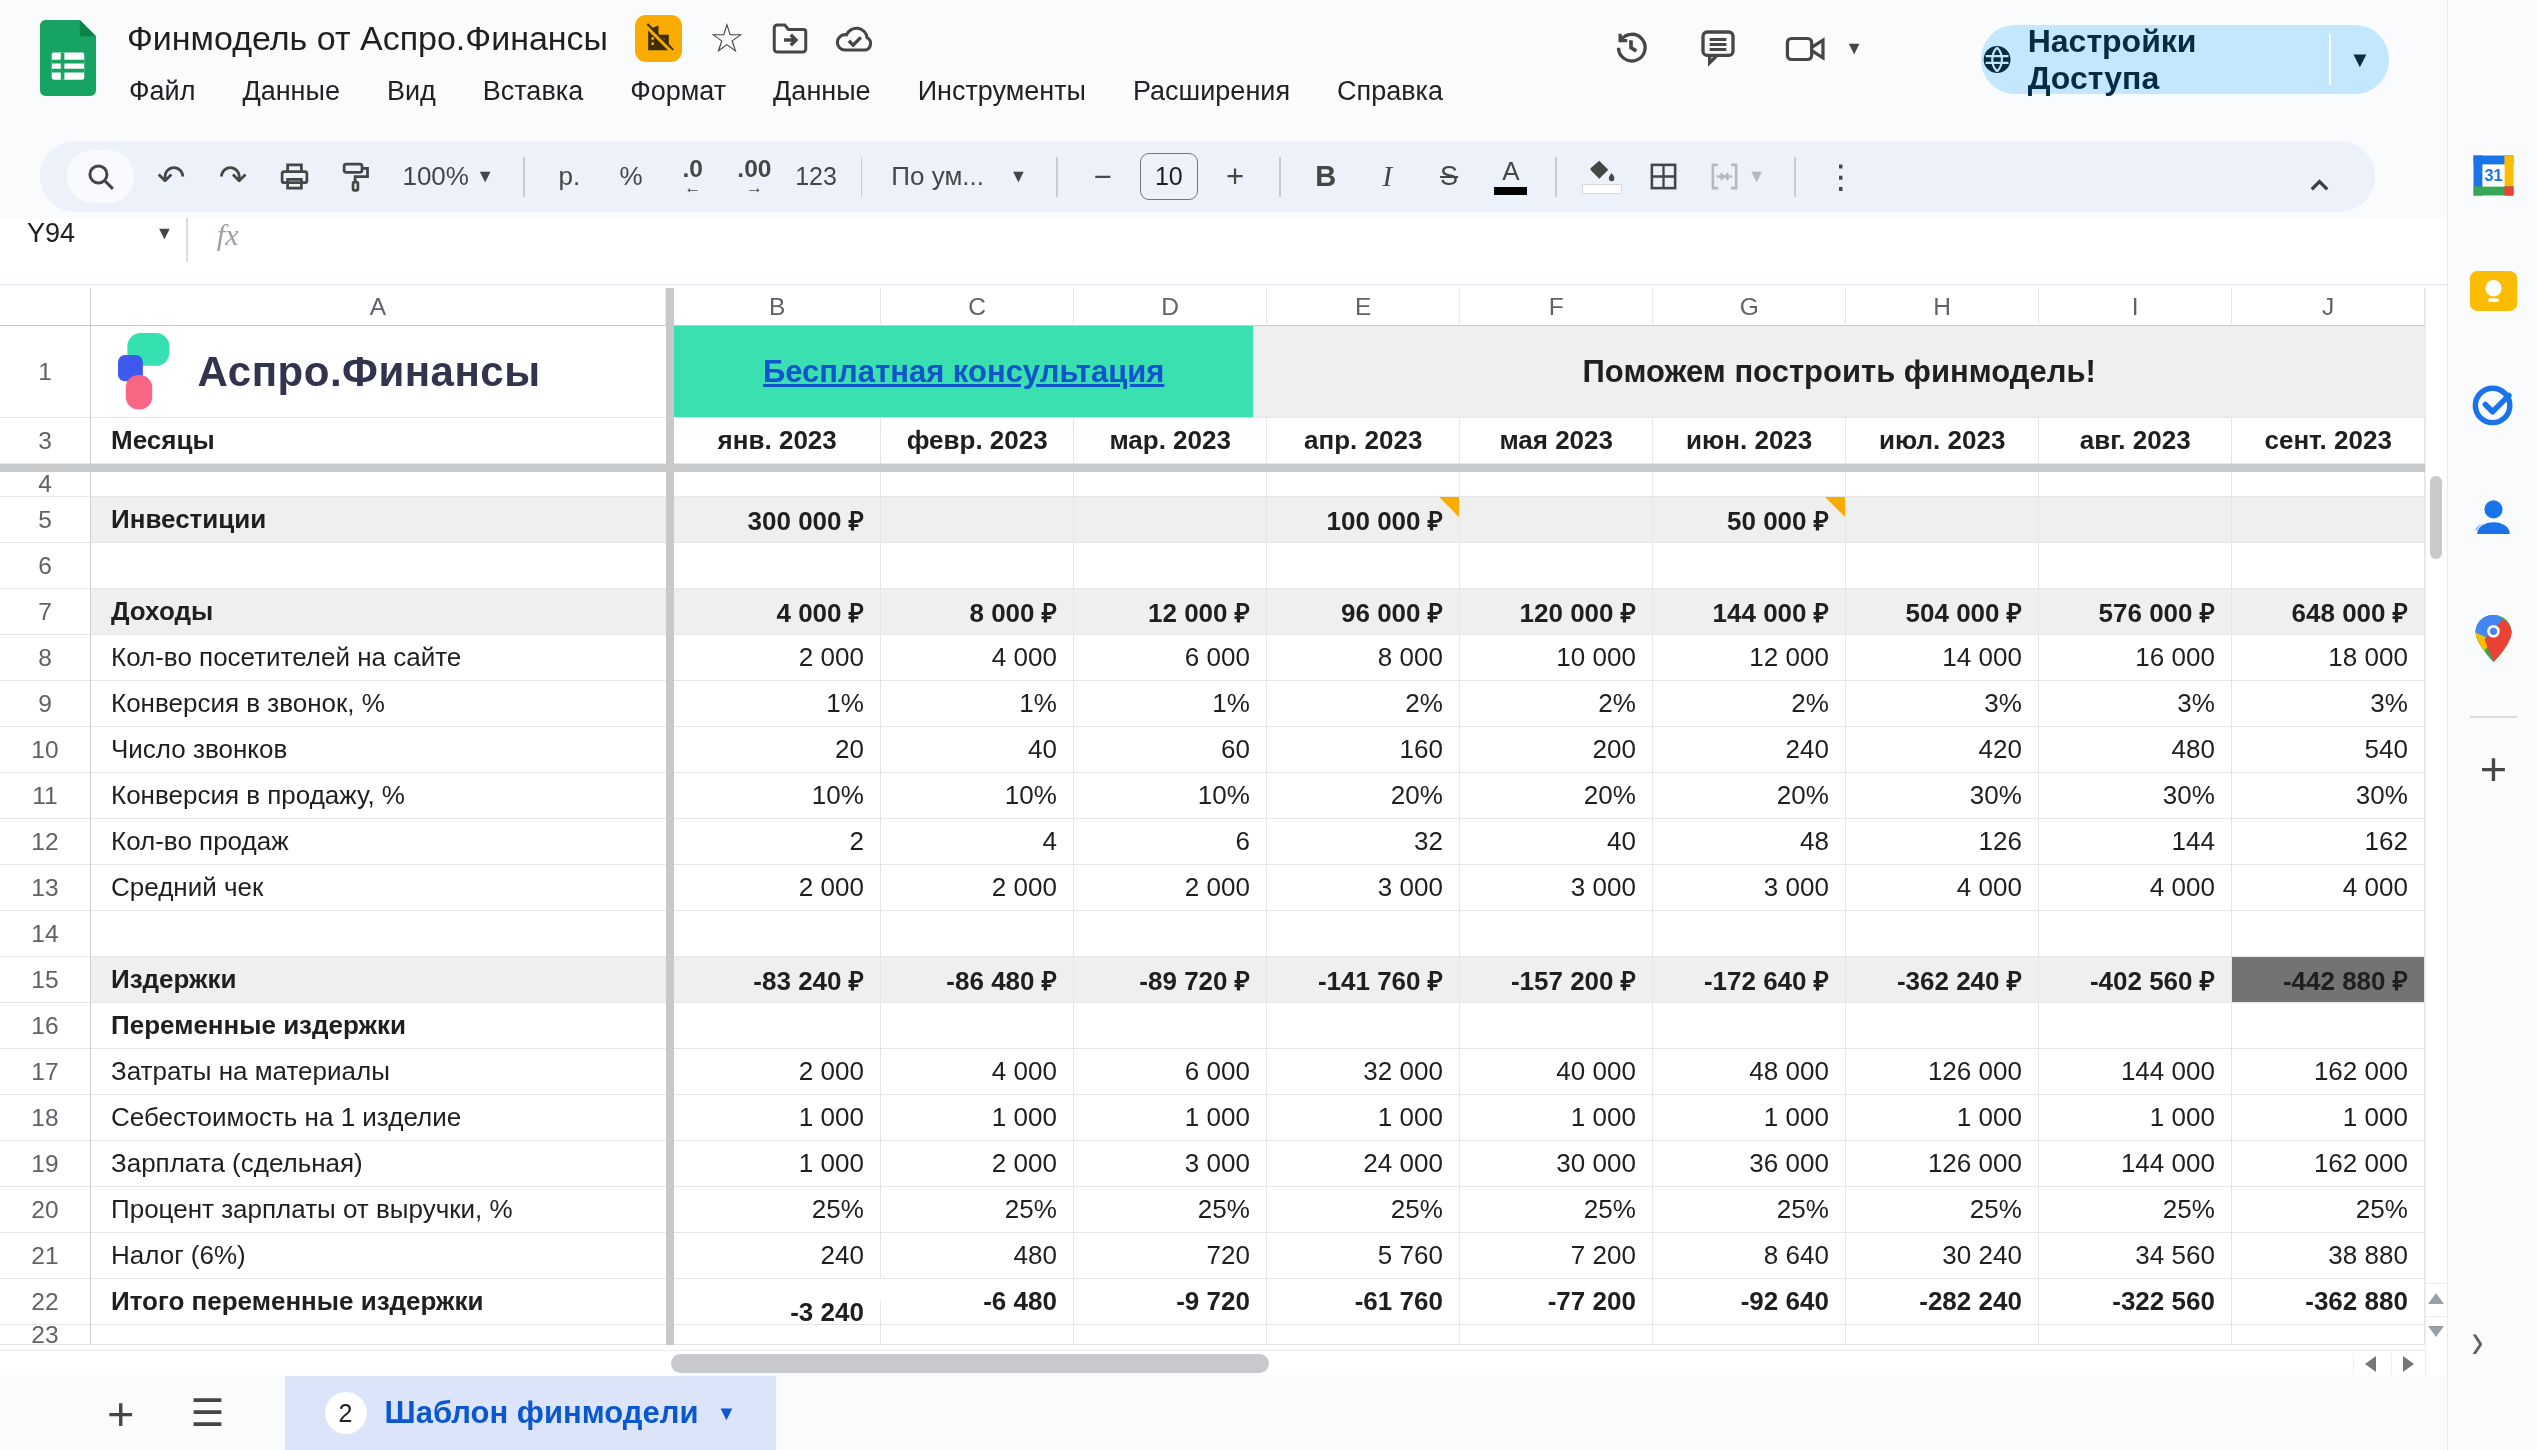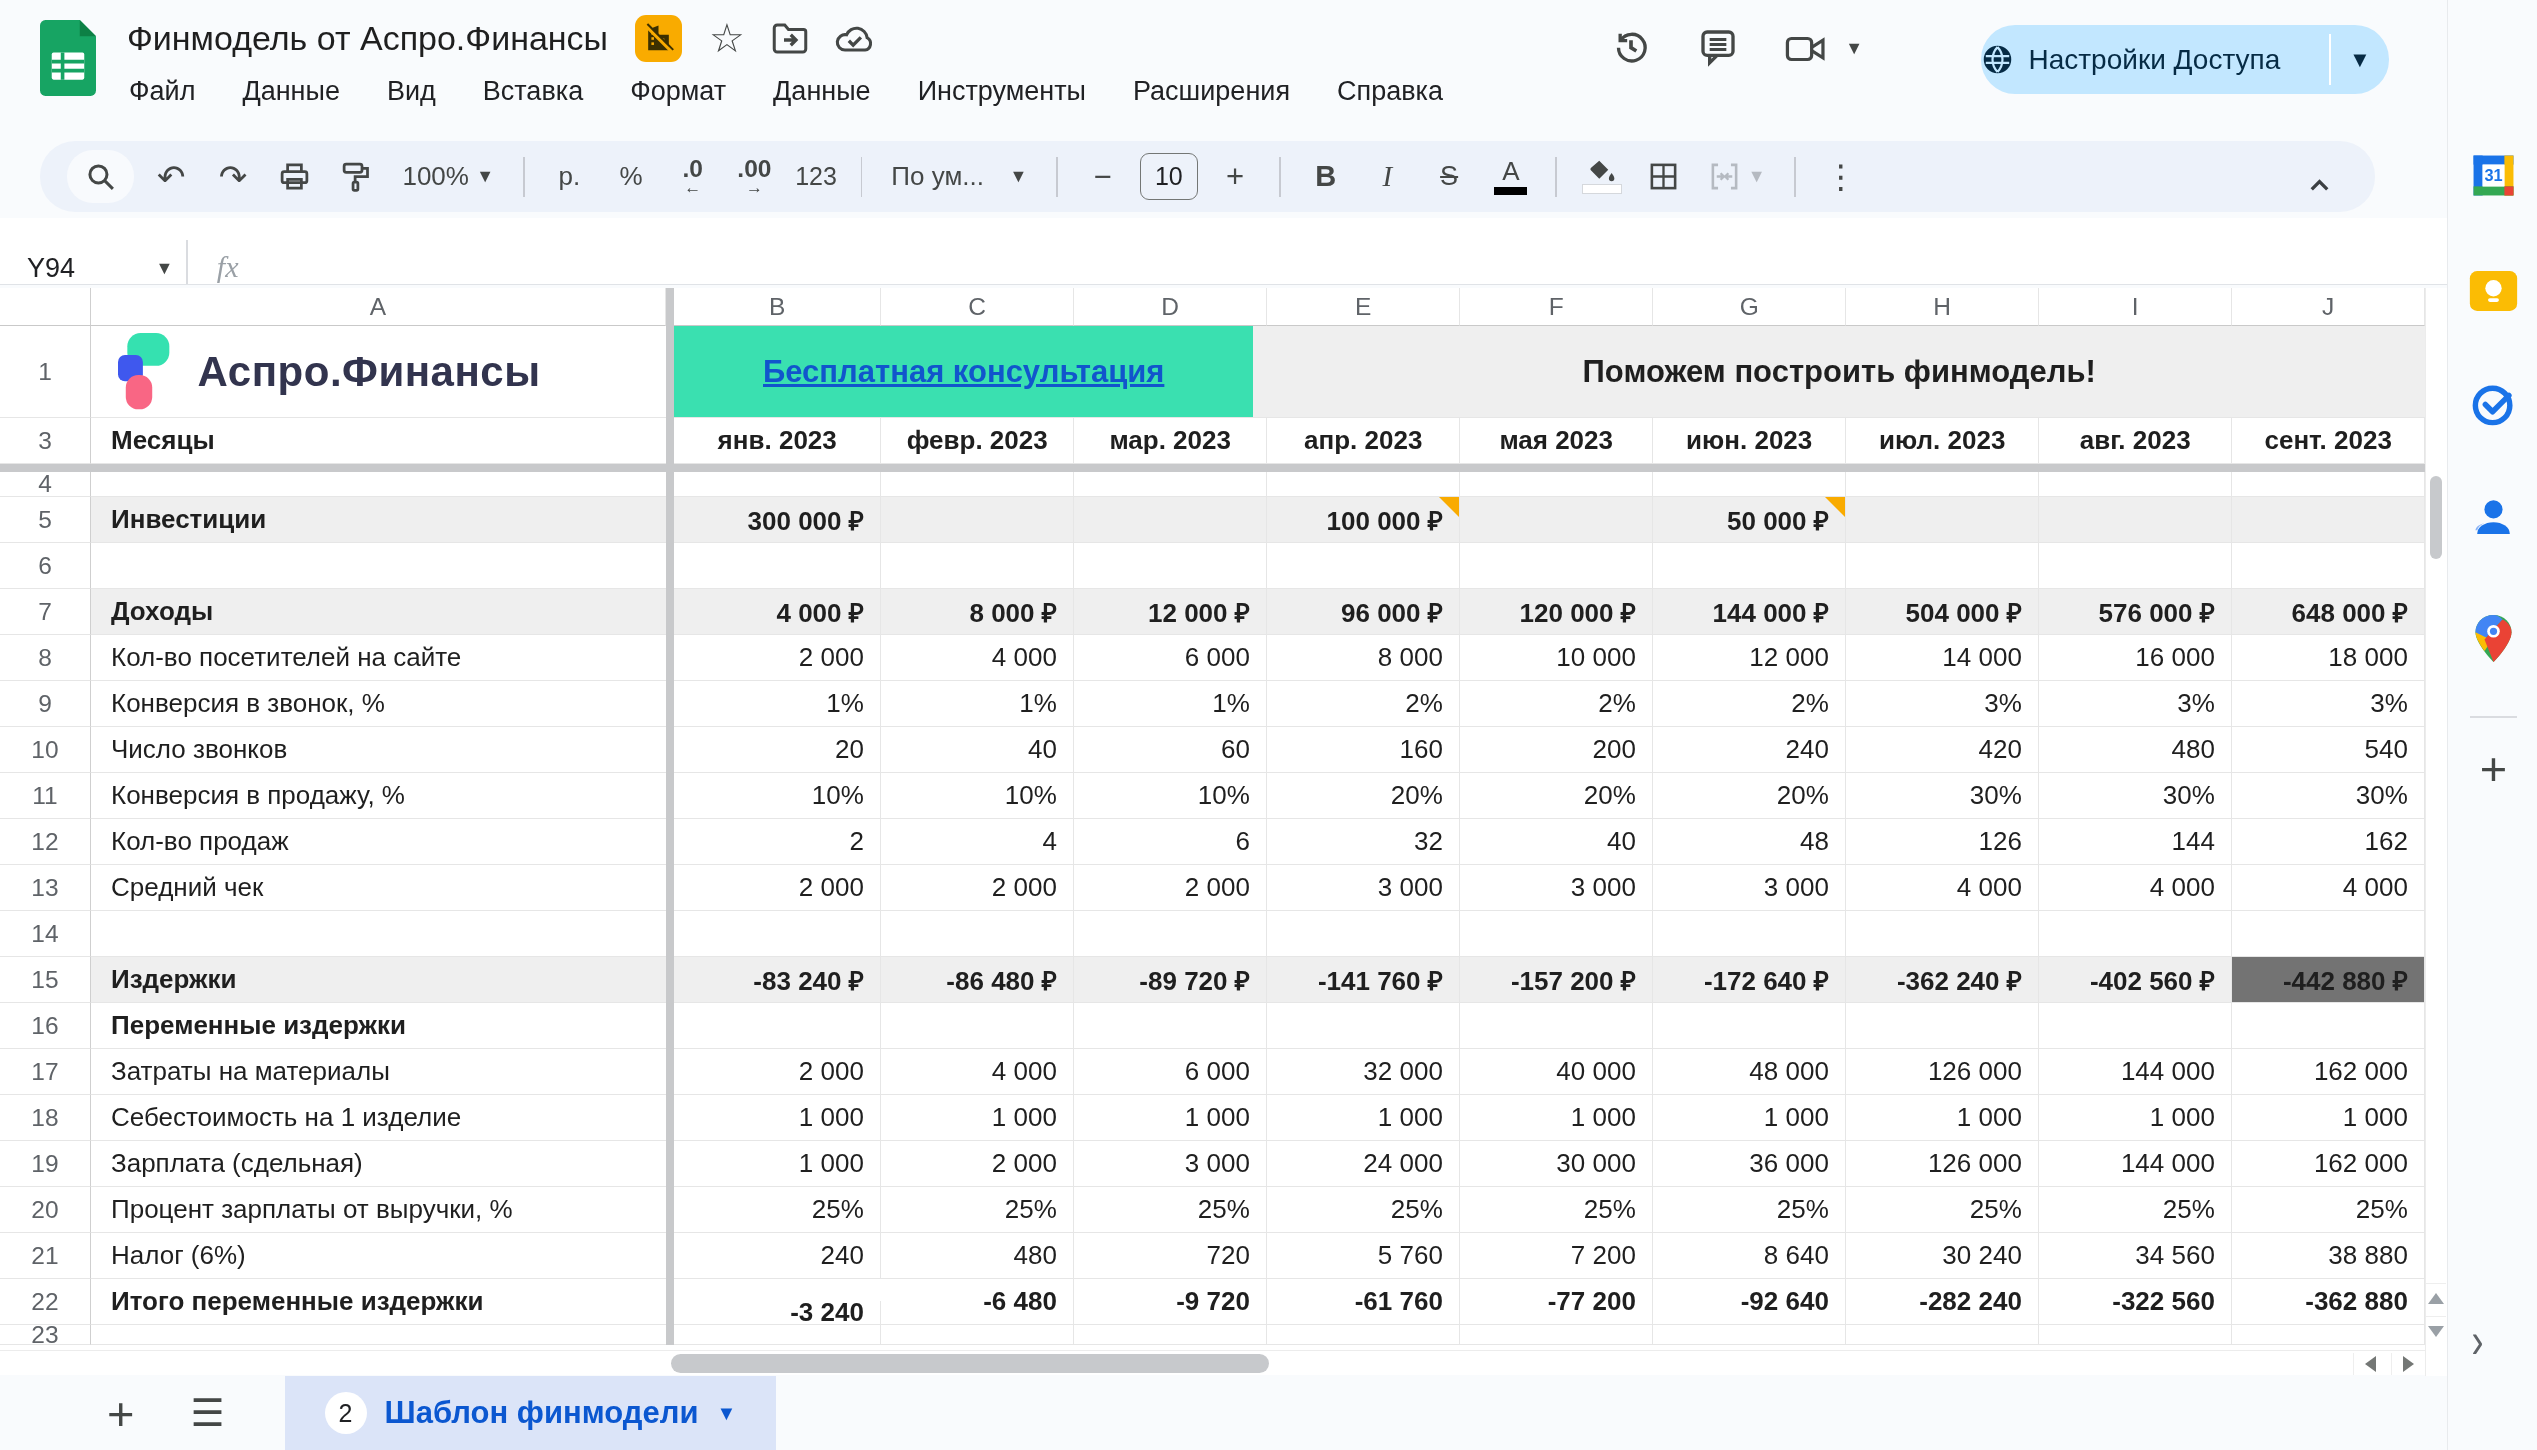--- a/index.html
+++ b/index.html
@@ -10,21 +10,21 @@
   
   #sheets-logo{left:40px;top:20px;width:56px;height:76px}
   #title-wrap{left:127px;top:14.5px;display:flex;align-items:center;gap:27px}
   #doc-title{font-size:34px;color:#1f1f1f;white-space:nowrap}
   .title-ic{display:flex;align-items:center;justify-content:center}
   #org-badge{width:47px;height:47px;border-radius:11px;background:#f9ab00;display:flex;align-items:center;justify-content:center}
   #menu-row{left:129px;top:76px;display:flex;gap:47px;font-size:27px;color:#202124}
   .menu-item{cursor:default}
   #top-right{top:27px;left:1611px;display:flex;align-items:center;gap:47px}
   #share-pill{left:1981px;top:25px;width:408px;height:69px;background:#c2e7ff;border-radius:34px;display:flex;align-items:center;color:#062b45}
-  #share-main{flex:1;display:flex;align-items:center;justify-content:flex-start;gap:14.5px;font-size:28px;font-weight:400}
+  #share-main{flex:1;display:flex;align-items:center;justify-content:flex-start;gap:14.5px;font-size:32px;font-weight:700}
   #share-sep{width:1.8px;height:51px;background:#ffffff}
   #share-caret{width:58px;text-align:center;font-size:22px;color:#062b45}
   #avatar{left:2447px;top:22px;width:76px;height:76px;border-radius:50%;background:radial-gradient(circle at 50% 34%,#c79b83 0 26%,#5b3a2b 27% 58%,#2e1b14 59% 100%);border:1.8px solid #e3e6ea}
 
   
   #toolbar{left:40px;top:141px;width:2335px;height:71px;background:#edf2fa;border-radius:35px;display:flex;align-items:center;padding:0 27px;gap:12.7px}
   .tbtn{min-width:49px;height:53px;display:flex;align-items:center;justify-content:center;color:#444746;font-size:27px;border-radius:7.3px;position:relative}
   .tsep{width:1.8px;height:40px;background:#c7cad1;margin:0 7.3px}
   #search-chip{background:#f8fafd;border-radius:26px;width:67px}
   .caret{font-size:18px;color:#444746;margin-left:7.3px}
@@ -37,21 +37,21 @@
   .tb-italic{font-style:italic;font-size:29px;font-family:"Liberation Serif",serif}
   .tb-strike{text-decoration:line-through;font-size:27px}
   .tb-A{display:flex;flex-direction:column;align-items:center;line-height:1}
   .tb-A .A{font-size:26px;font-weight:500}
   .tb-A .bar{width:33px;height:8.2px;background:#000;margin-top:2.7px}
   .tb-A .bar-w{width:40px;height:10px;background:#fff;border:0.9px solid #d5d8dc;margin-top:1.8px}
   .grayed{color:#b5bac1}
   #collapse-btn{position:absolute;right:31px;top:18px}
 
   
-  #formula-bar{left:0;top:218px;width:2447px;height:67px;background:#fff;border-bottom:1.8px solid #e0e3e7;display:flex;align-items:flex-end}
+  #formula-bar{left:0;top:218px;width:2447px;height:67px;background:#fff;border-bottom:1.8px solid #e0e3e7;display:flex;align-items:flex-start}
   #name-box{width:186px;display:flex;align-items:center;padding-left:27px;font-size:27px;color:#202124}
   #name-caret{margin-left:auto;margin-right:12.7px;font-size:18px;color:#444746}
   #fx-sep{width:1.8px;height:44px;background:#dadce0}
   #fx-label{font-family:"Liberation Serif",serif;font-style:italic;font-size:30px;color:#9aa0a6;margin-left:29px}
 
   
   #grid{left:0;top:288px;width:2425px;height:1062px;background:#fff;overflow:hidden}
   .grow{display:flex;width:2425px;overflow:hidden}
   .rn{width:91px;flex:0 0 91px;display:flex;align-items:center;justify-content:center;font-size:24.5px;color:#5f6368;border-right:1.8px solid #cfcfcf;border-bottom:1.8px solid #e6e6e6;background:#fff}
   .ghead{height:38px}

